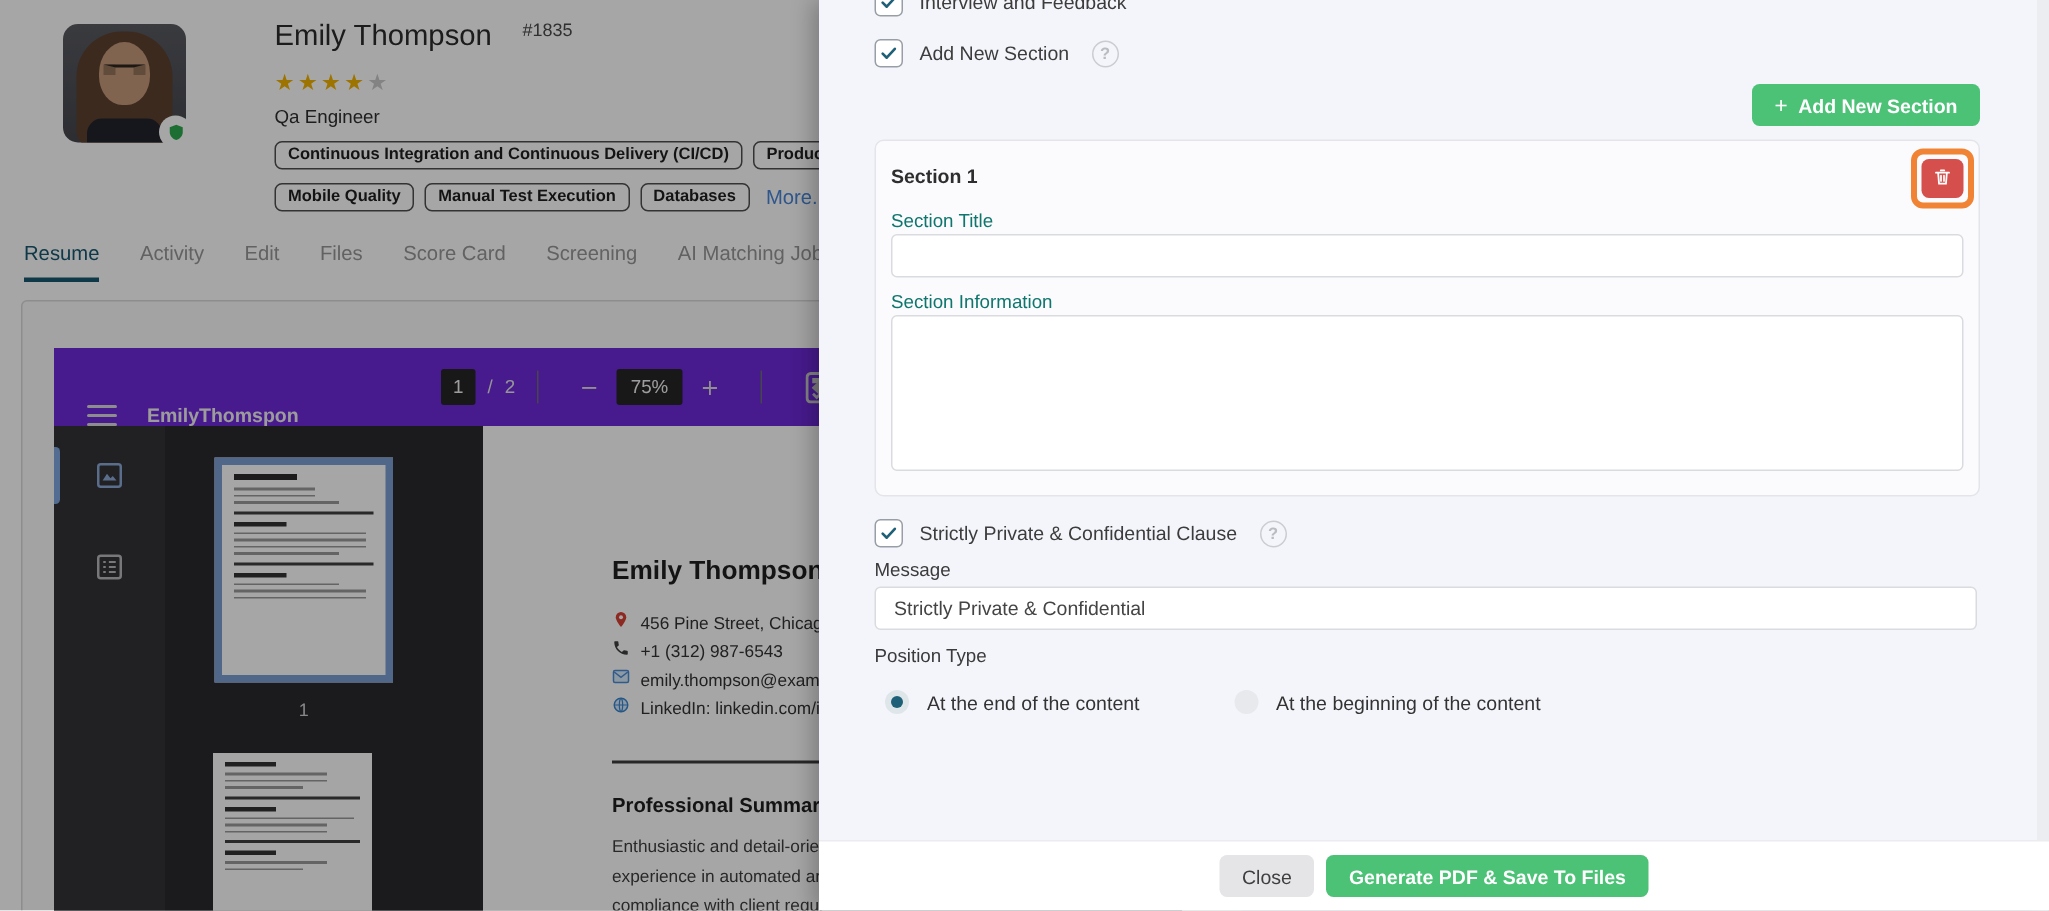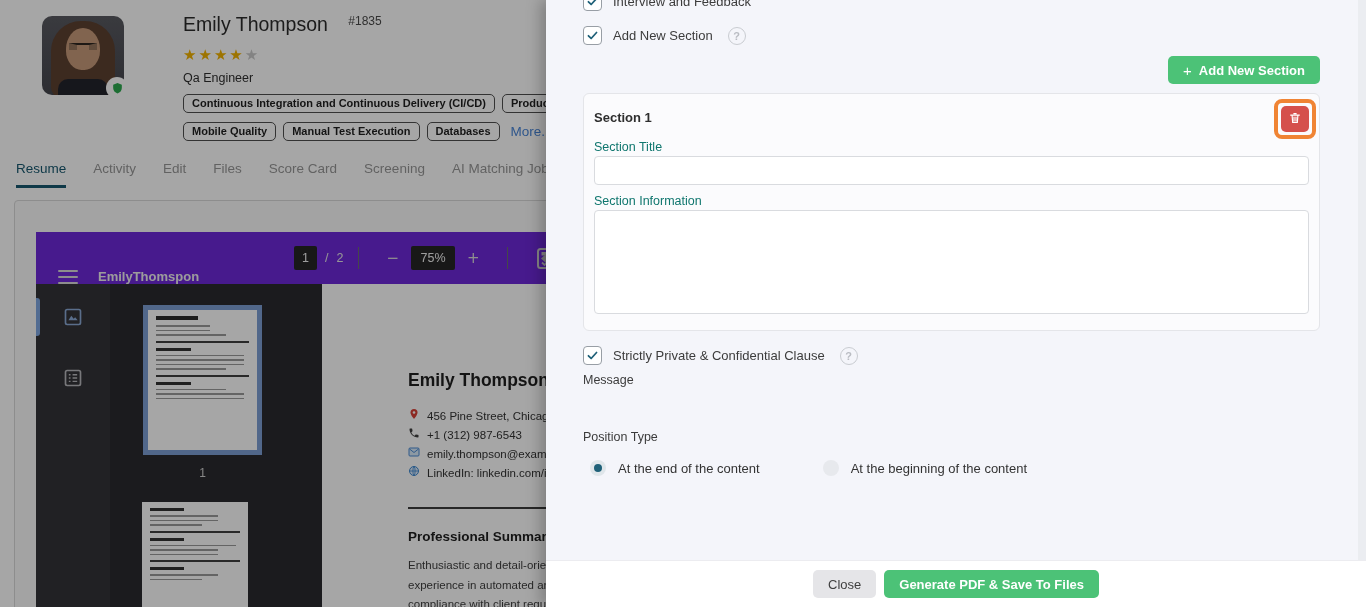--- a/index.html
+++ b/index.html
@@ -362,20 +362,21 @@
         <span class="chk">
             <svg viewBox="0 0 24 24" width="13" height="13">
               <path fill="none" stroke="#1e6078" stroke-width="3.2" stroke-linecap="round" stroke-linejoin="round" d="M4.5 12.5l5 5 10-11"></path>
             </svg>
           </span>
         <span class="chk-label">Strictly Private &amp; Confidential Clause</span>
         <span class="help">?</span>
       </div>
 
       <div class="msg-label">Message</div>
+      <input class="txt-input msg-input" value="Strictly Private &amp; Confidential" style="">
 
       <div class="pos-label">Position Type</div>
       <div class="radio-row">
         <div class="radio-item">
           <span class="radio sel"></span>
           <span class="radio-label">At the end of the content</span>
         </div>
         <div class="radio-item">
           <span class="radio"></span>
           <span class="radio-label">At the beginning of the content</span>

